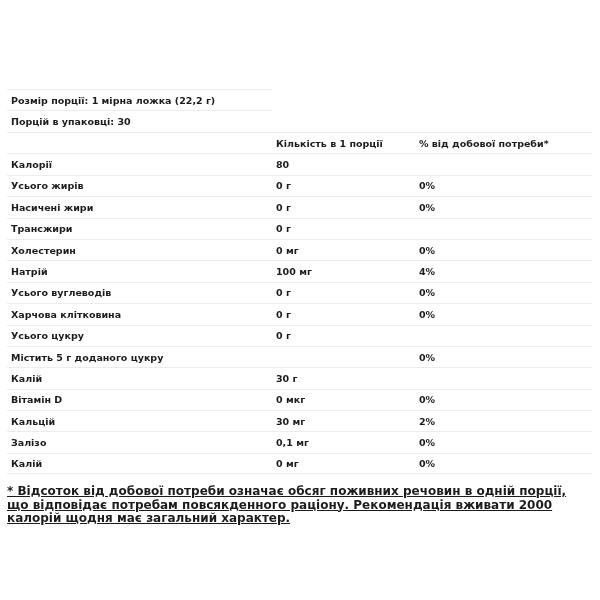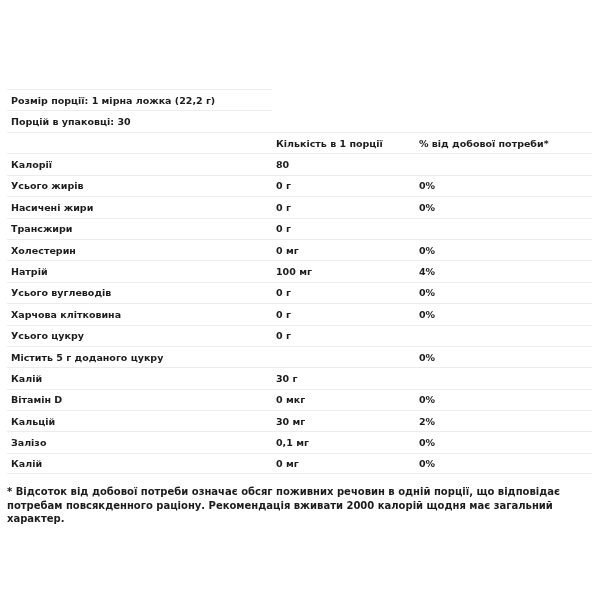--- a/index.html
+++ b/index.html
@@ -41,21 +41,22 @@
     .main-table .row:last-child { border-bottom: 1px solid #ececec; }
     .cell-name { width: 269px; padding-left: 4px; box-sizing: border-box; }
     .cell-amount { width: 143px; }
     .cell-dv { flex: 1; }
     .footnote {
       position: absolute;
       left: 7px;
       top: 485px;
       width: 580px;
       line-height: 13.5px;
-      font-size: 10px;
+      font-size: 12px;
+      text-decoration: underline;
     }
   </style>
 </head>
 <body>
 
 <div class="top-table">
   <div class="row">
     <span>Розмір порції: 1 мірна ложка (22,2 г)</span>
   </div>
   <div class="row">

